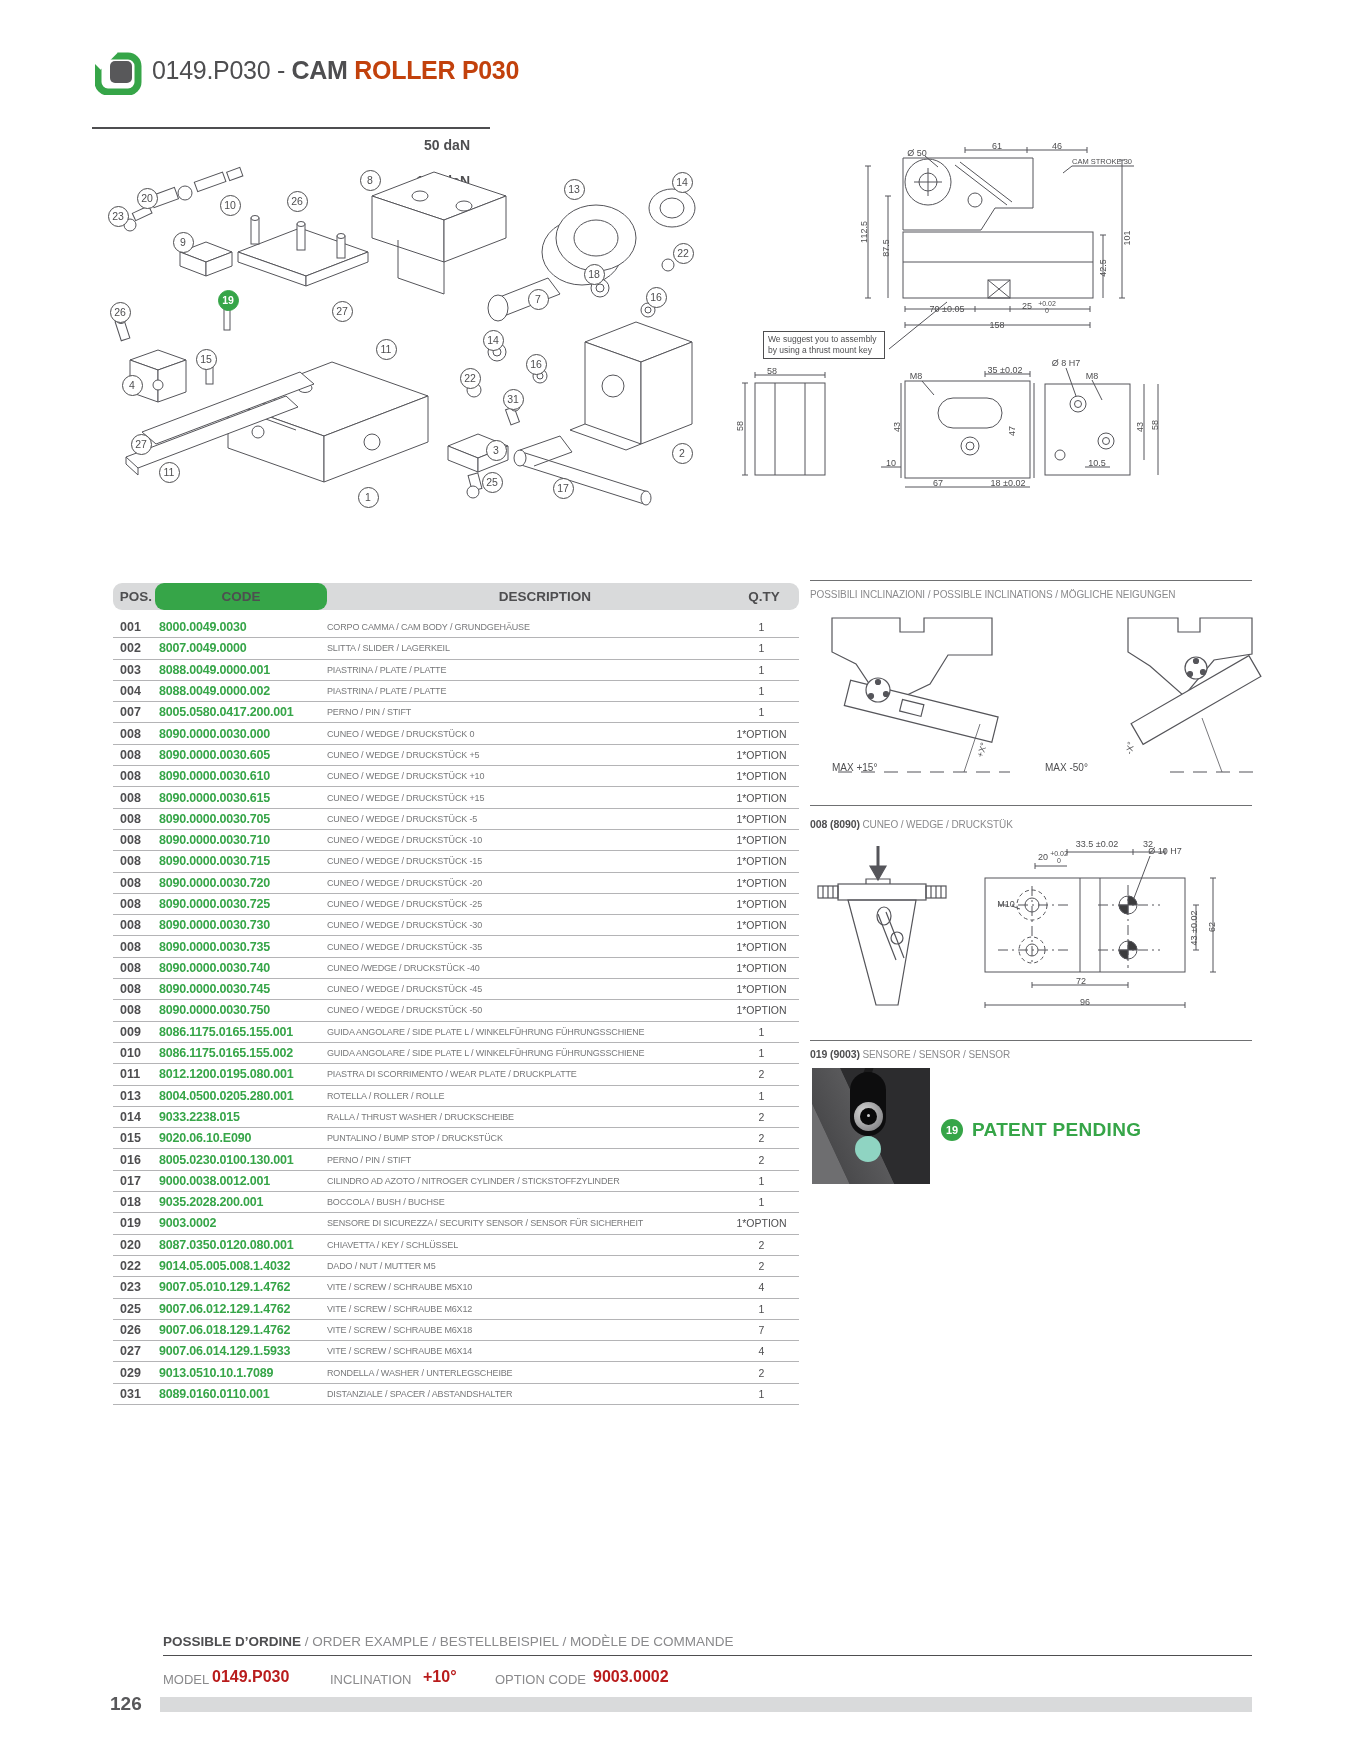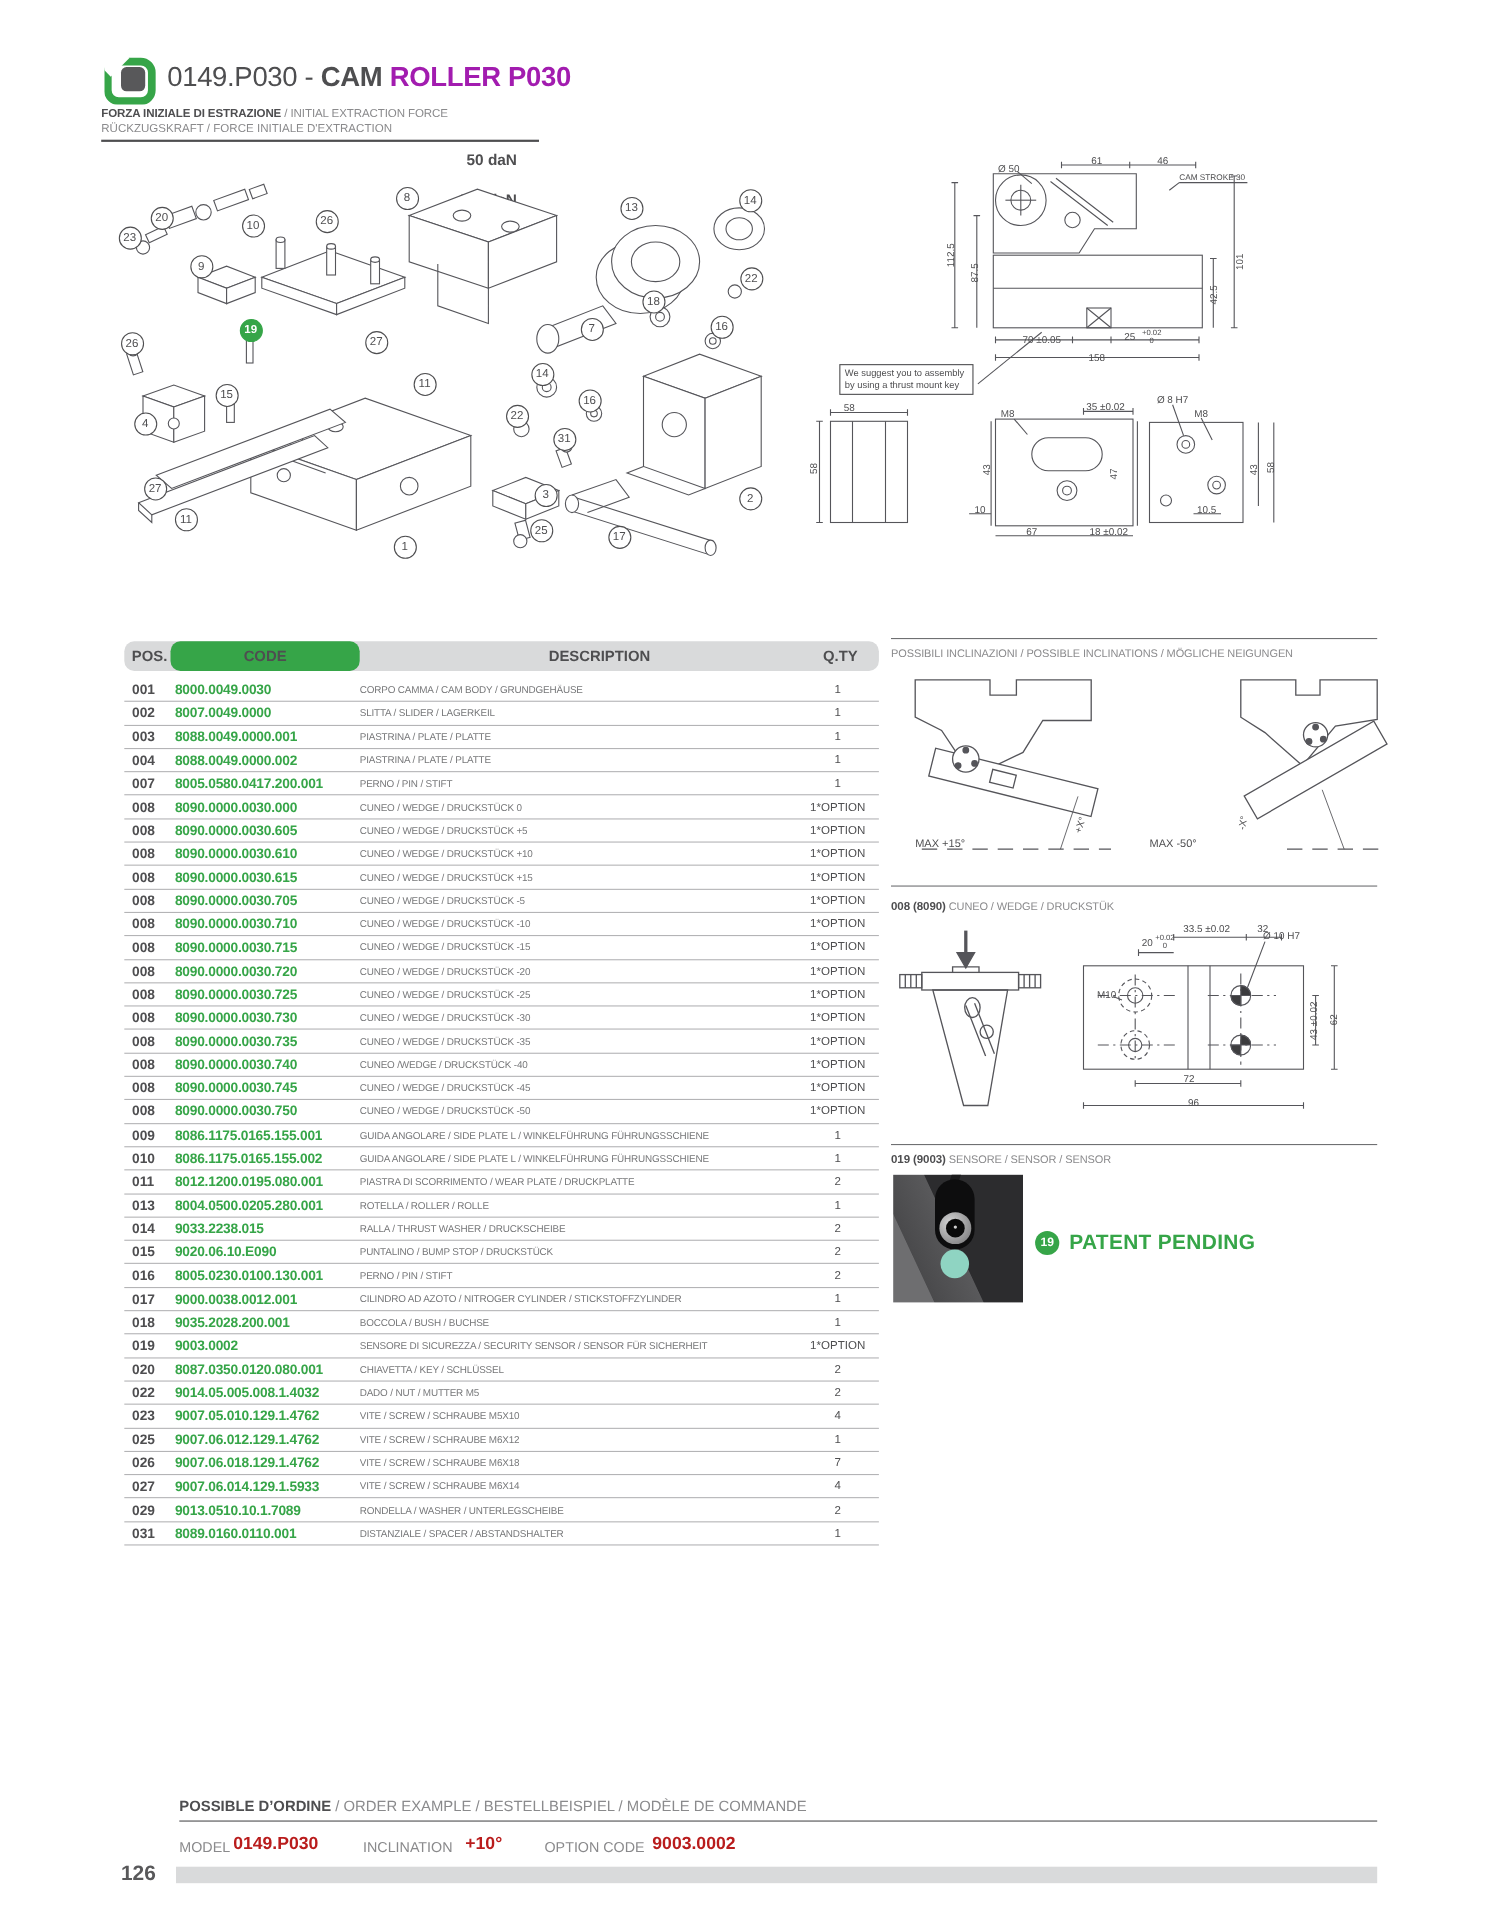--- a/index.html
+++ b/index.html
@@ -4,21 +4,21 @@
 <style>
   html,body{margin:0;padding:0;background:#fff;}
   #page{position:relative;width:1358px;height:1754px;background:#fff;overflow:hidden;
         font-family:"Liberation Sans","DejaVu Sans",sans-serif;color:#4e4e50;}
   .abs{position:absolute;}
   
   #logo{left:95px;top:50px;width:48px;height:45px;}
   #title{left:152px;top:56px;font-size:25px;letter-spacing:-0.3px;white-space:nowrap;}
   #title .t-pre{font-weight:400;color:#4e4e50;}
   #title .t-cam{font-weight:700;color:#4e4e50;}
-  #title .t-grn{font-weight:700;color:#a21caf;}
+  #title .t-grn{font-weight:700;color:#c2410c;}
   
   .specrow{position:absolute;left:92px;width:378px;}
   .spec-l1{font-size:10.5px;color:#8a8a8c;letter-spacing:-0.1px;white-space:nowrap;}
   .spec-l1 b{color:#4e4e50;}
   .spec-l2{font-size:10.5px;color:#8a8a8c;margin-top:2px;white-space:nowrap;}
   .spec-val{position:absolute;font-size:14px;font-weight:700;color:#4e4e50;text-align:right;width:80px;margin-top:40px;}
   #spec-divider{left:92px;top:127px;width:398px;height:2px;background:#4e4e50;}
   #maxshear{left:495px;top:97px;width:212px;}
   #maxshear .ms-top{display:flex;justify-content:space-between;align-items:baseline;}
   #maxshear .ms-label{font-size:11px;font-weight:700;color:#4e4e50;}
@@ -85,24 +85,20 @@
   <svg id="logo" class="abs" width="48" height="45" viewBox="0 0 48 45">
     <rect x="3" y="6" width="40" height="36" rx="10" fill="none" stroke="#36a548" stroke-width="7"></rect>
     <rect x="-8" y="-10" width="26" height="24" fill="#fff" transform="rotate(45 5 2)"></rect>
     <rect x="15" y="11" width="22" height="22" rx="5" fill="#58585a"></rect>
   </svg>
 
   <div id="title" class="abs">
     <span class="t-pre">0149.P030 - </span><span class="t-cam">CAM</span><span class="t-grn"> ROLLER P030</span>
   </div>
 
-  <div class="specrow" style="top:97px;">
-    <div class="spec-l1"><b>FORZA INIZIALE DI ESTRAZIONE</b><span> / INITIAL EXTRACTION FORCE</span></div>
-    <div class="spec-l2">RÜCKZUGSKRAFT / FORCE INITIALE D'EXTRACTION</div>
-  </div>
   <div class="spec-val abs" style="left:390px;top:97px;">50 daN</div>
   <div id="spec-divider" class="abs"></div>
   <div class="spec-val abs" style="left:390px;top:133px;">100 daN</div>
 
 
   <svg id="linework" class="abs" width="1358" height="1754" viewBox="0 0 1358 1754">
 
     <g stroke="#55555a" stroke-width="1" fill="#fff">
       <circle cx="130" cy="225" r="6"></circle>
         <rect x="134" y="213" width="18" height="8" transform="rotate(-25 134 217)"></rect>

